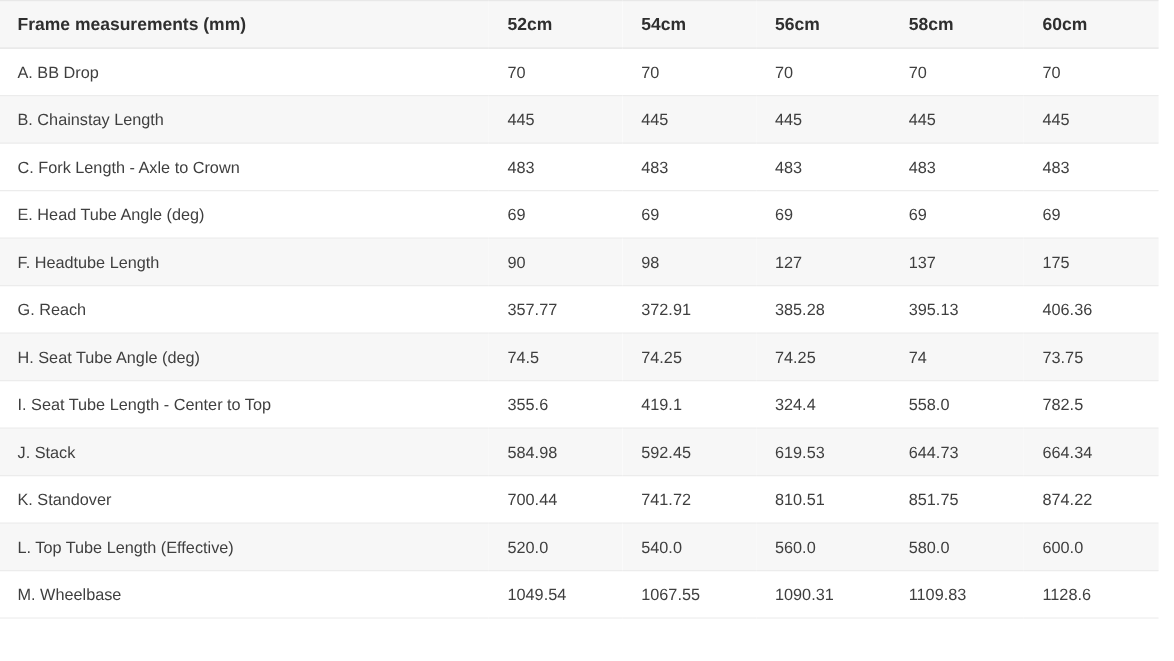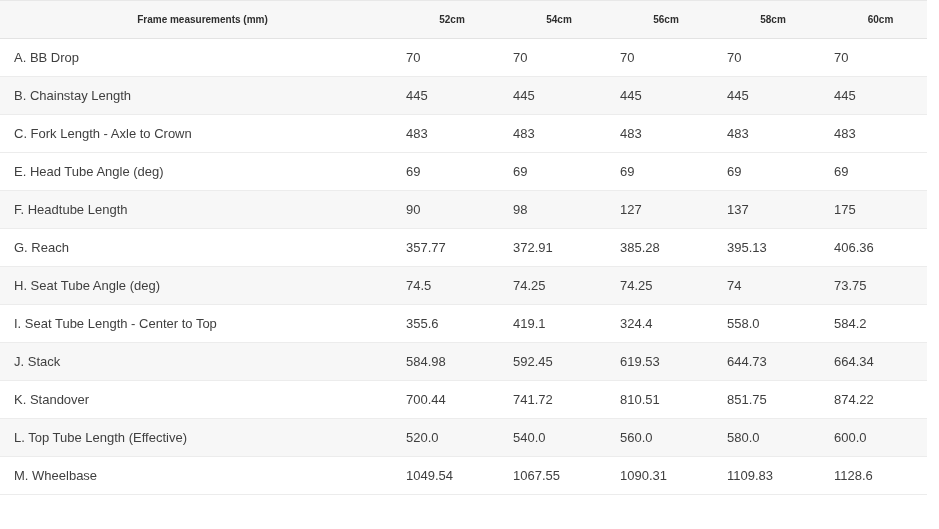--- a/index.html
+++ b/index.html
@@ -28,23 +28,23 @@
     font-size: 13px;
   }
   table.geometry-table col.c-label  { width: 391px; }
   table.geometry-table col.c-size   { width: 107px; }
   table.geometry-table col.c-last   { width: 108px; }
 
   thead tr.header-row {
     background: #f7f7f7;
   }
   thead th {
-    text-align: center;
+    text-align: left;
     font-weight: bold;
-    font-size: 10px;
+    font-size: 14px;
     color: #2f2f2f;
     padding: 0;
     height: 37px;
     line-height: 37px;
     vertical-align: middle;
     border-top: 1px solid #e8e8e8;
     border-bottom: 1px solid #e3e3e3;
     white-space: nowrap;
     overflow: hidden;
   }
@@ -147,21 +147,21 @@
         <td class="col-size">74.25</td>
         <td class="col-size">74</td>
         <td class="col-size">73.75</td>
       </tr>
       <tr class="row-odd">
         <td class="col-label">I. Seat Tube Length - Center to Top</td>
         <td class="col-size">355.6</td>
         <td class="col-size">419.1</td>
         <td class="col-size">324.4</td>
         <td class="col-size">558.0</td>
-        <td class="col-size">584.2</td>
+        <td class="col-size">782.5</td>
       </tr>
       <tr class="row-even">
         <td class="col-label">J. Stack</td>
         <td class="col-size">584.98</td>
         <td class="col-size">592.45</td>
         <td class="col-size">619.53</td>
         <td class="col-size">644.73</td>
         <td class="col-size">664.34</td>
       </tr>
       <tr class="row-odd">

